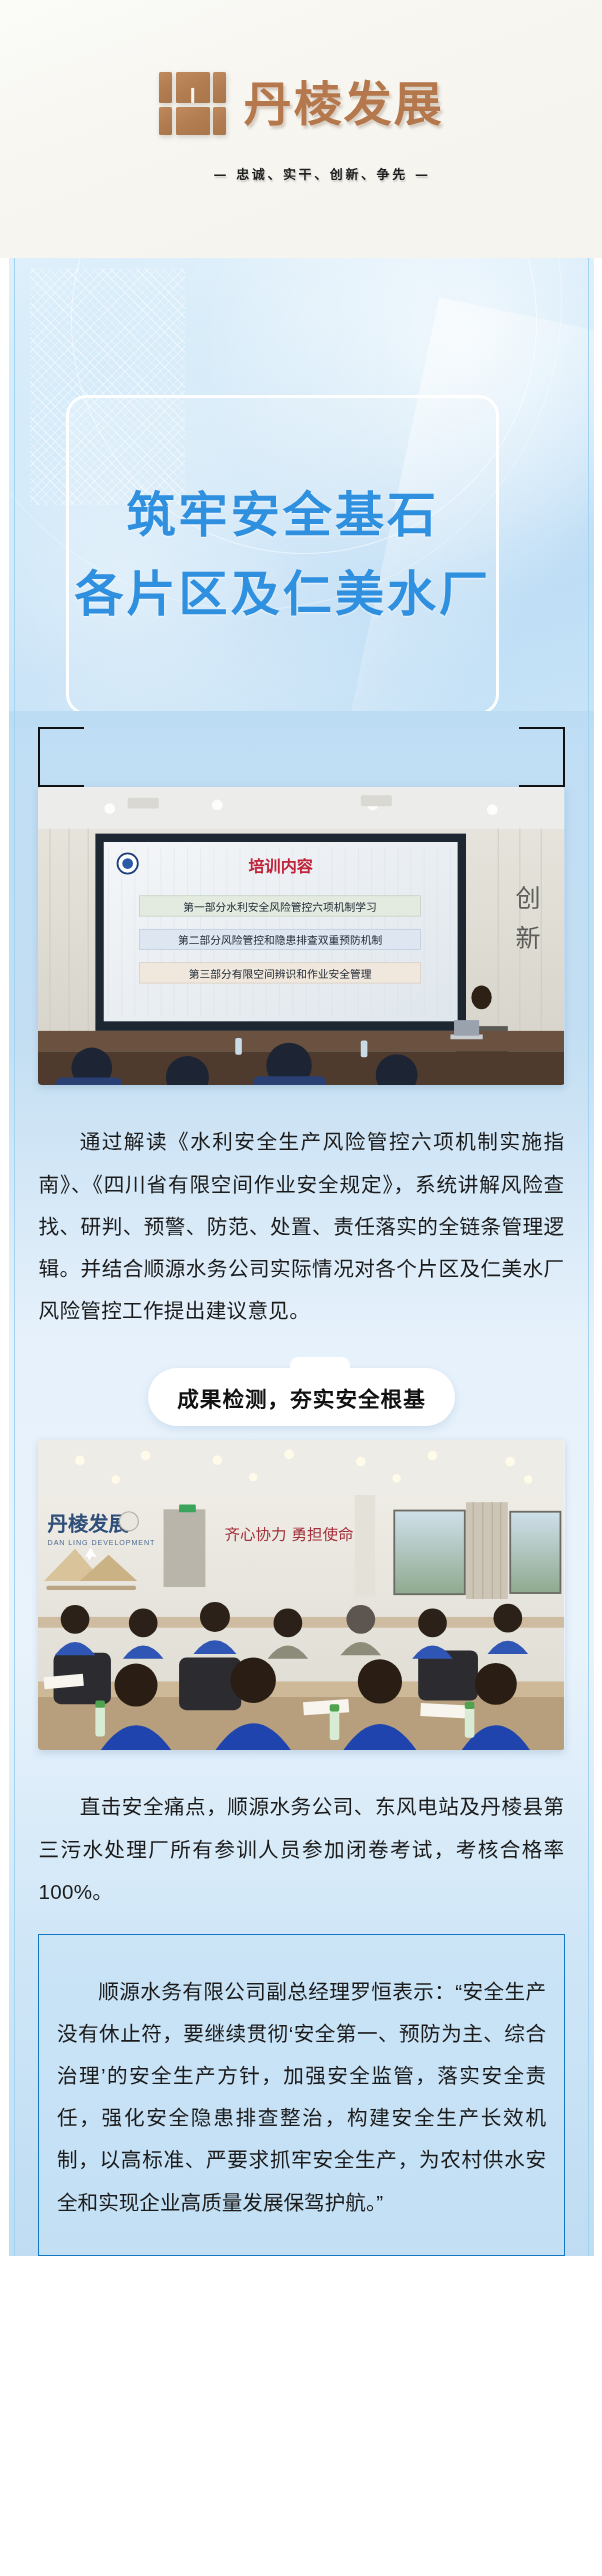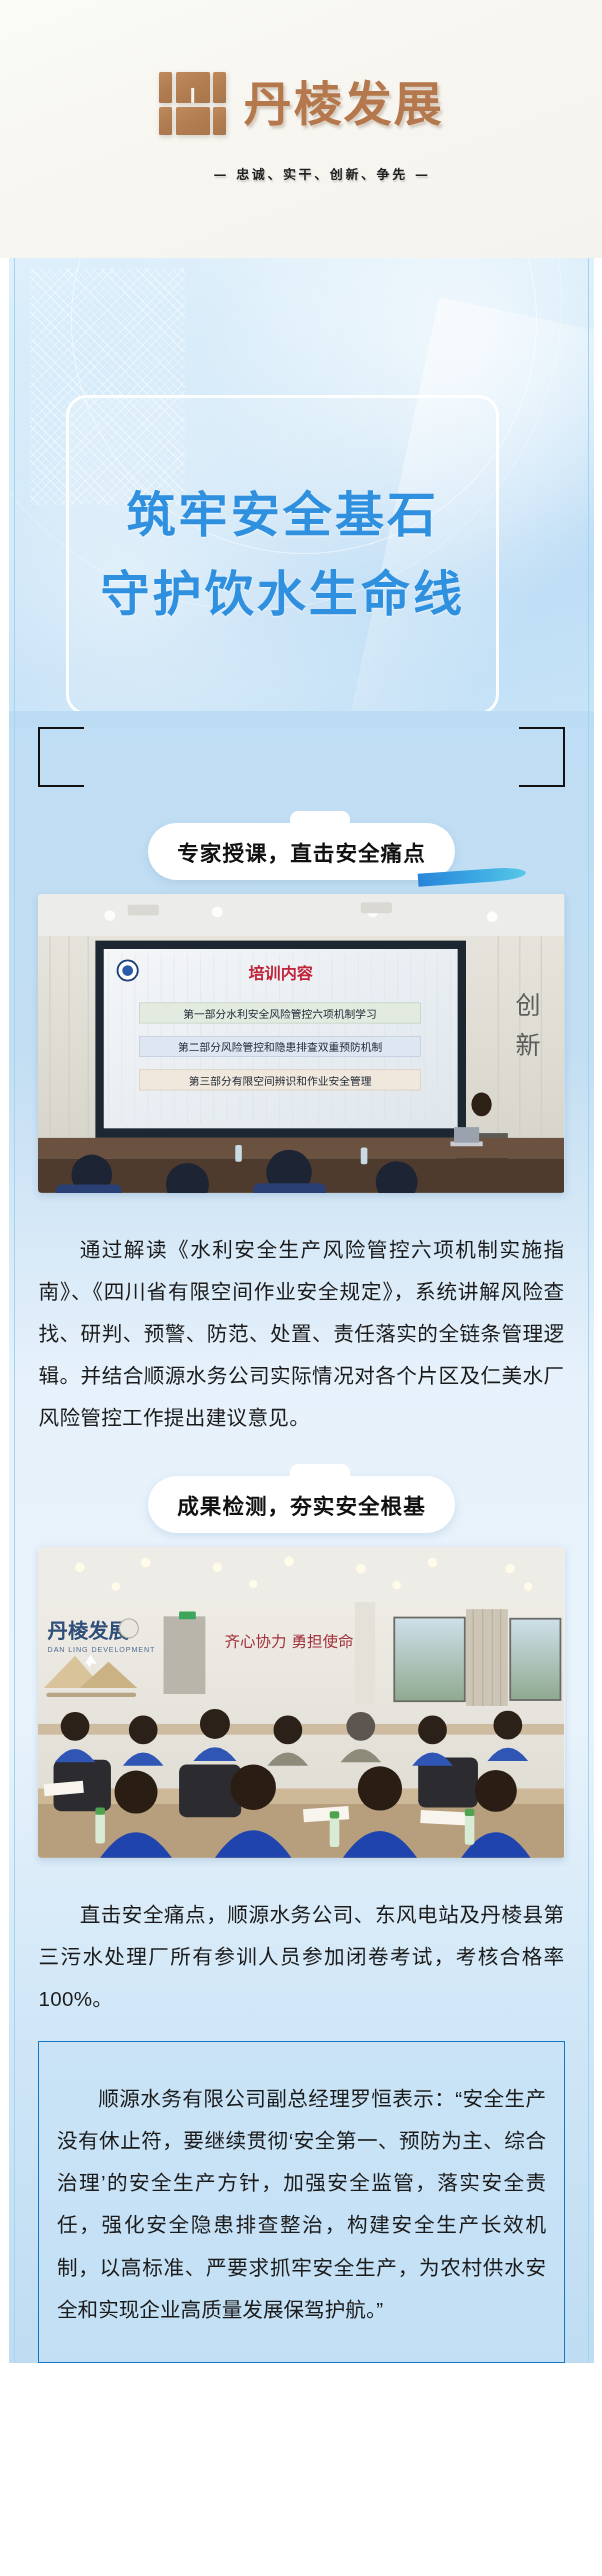--- a/index.html
+++ b/index.html
@@ -301,38 +301,34 @@
   <div class="body-wrap">
     <div class="blue-col">
 
       <div class="hero">
         <div class="arc2"></div>
         <div class="arc"></div>
         <div class="mesh"></div>
         <div class="sheen"></div>
         <div class="hero-card">
           <div class="hero-line">筑牢安全基石</div>
-          <div class="hero-line">守护饮水生命线</div>
+          <div class="hero-line">各片区及仁美水厂</div>
         </div>
       </div>
 
       <div class="content">
         <div class="inner">
 
           <div class="bracket-block">
             <span class="bracket tl"></span>
             <span class="bracket tr"></span>
             <span class="bracket bl"></span>
             <span class="bracket br"></span>
           </div>
 
-          <div class="pill-wrap">
-            <div class="pill">专家授课，直击安全痛点</div>
-            <span class="brush"></span>
-          </div>
 
           <div class="photo">
             <svg class="scene" viewBox="0 0 880 500" preserveAspectRatio="none" role="img">
               <defs>
                 <linearGradient id="wallg" x1="0" y1="0" x2="0" y2="1">
                   <stop offset="0" stop-color="#e8e6de"></stop>
                     <stop offset="1" stop-color="#d4d2c8"></stop>
                 </linearGradient>
                 <linearGradient id="screeng" x1="0" y1="0" x2="1" y2="1">
                   <stop offset="0" stop-color="#f4f6f8"></stop>

